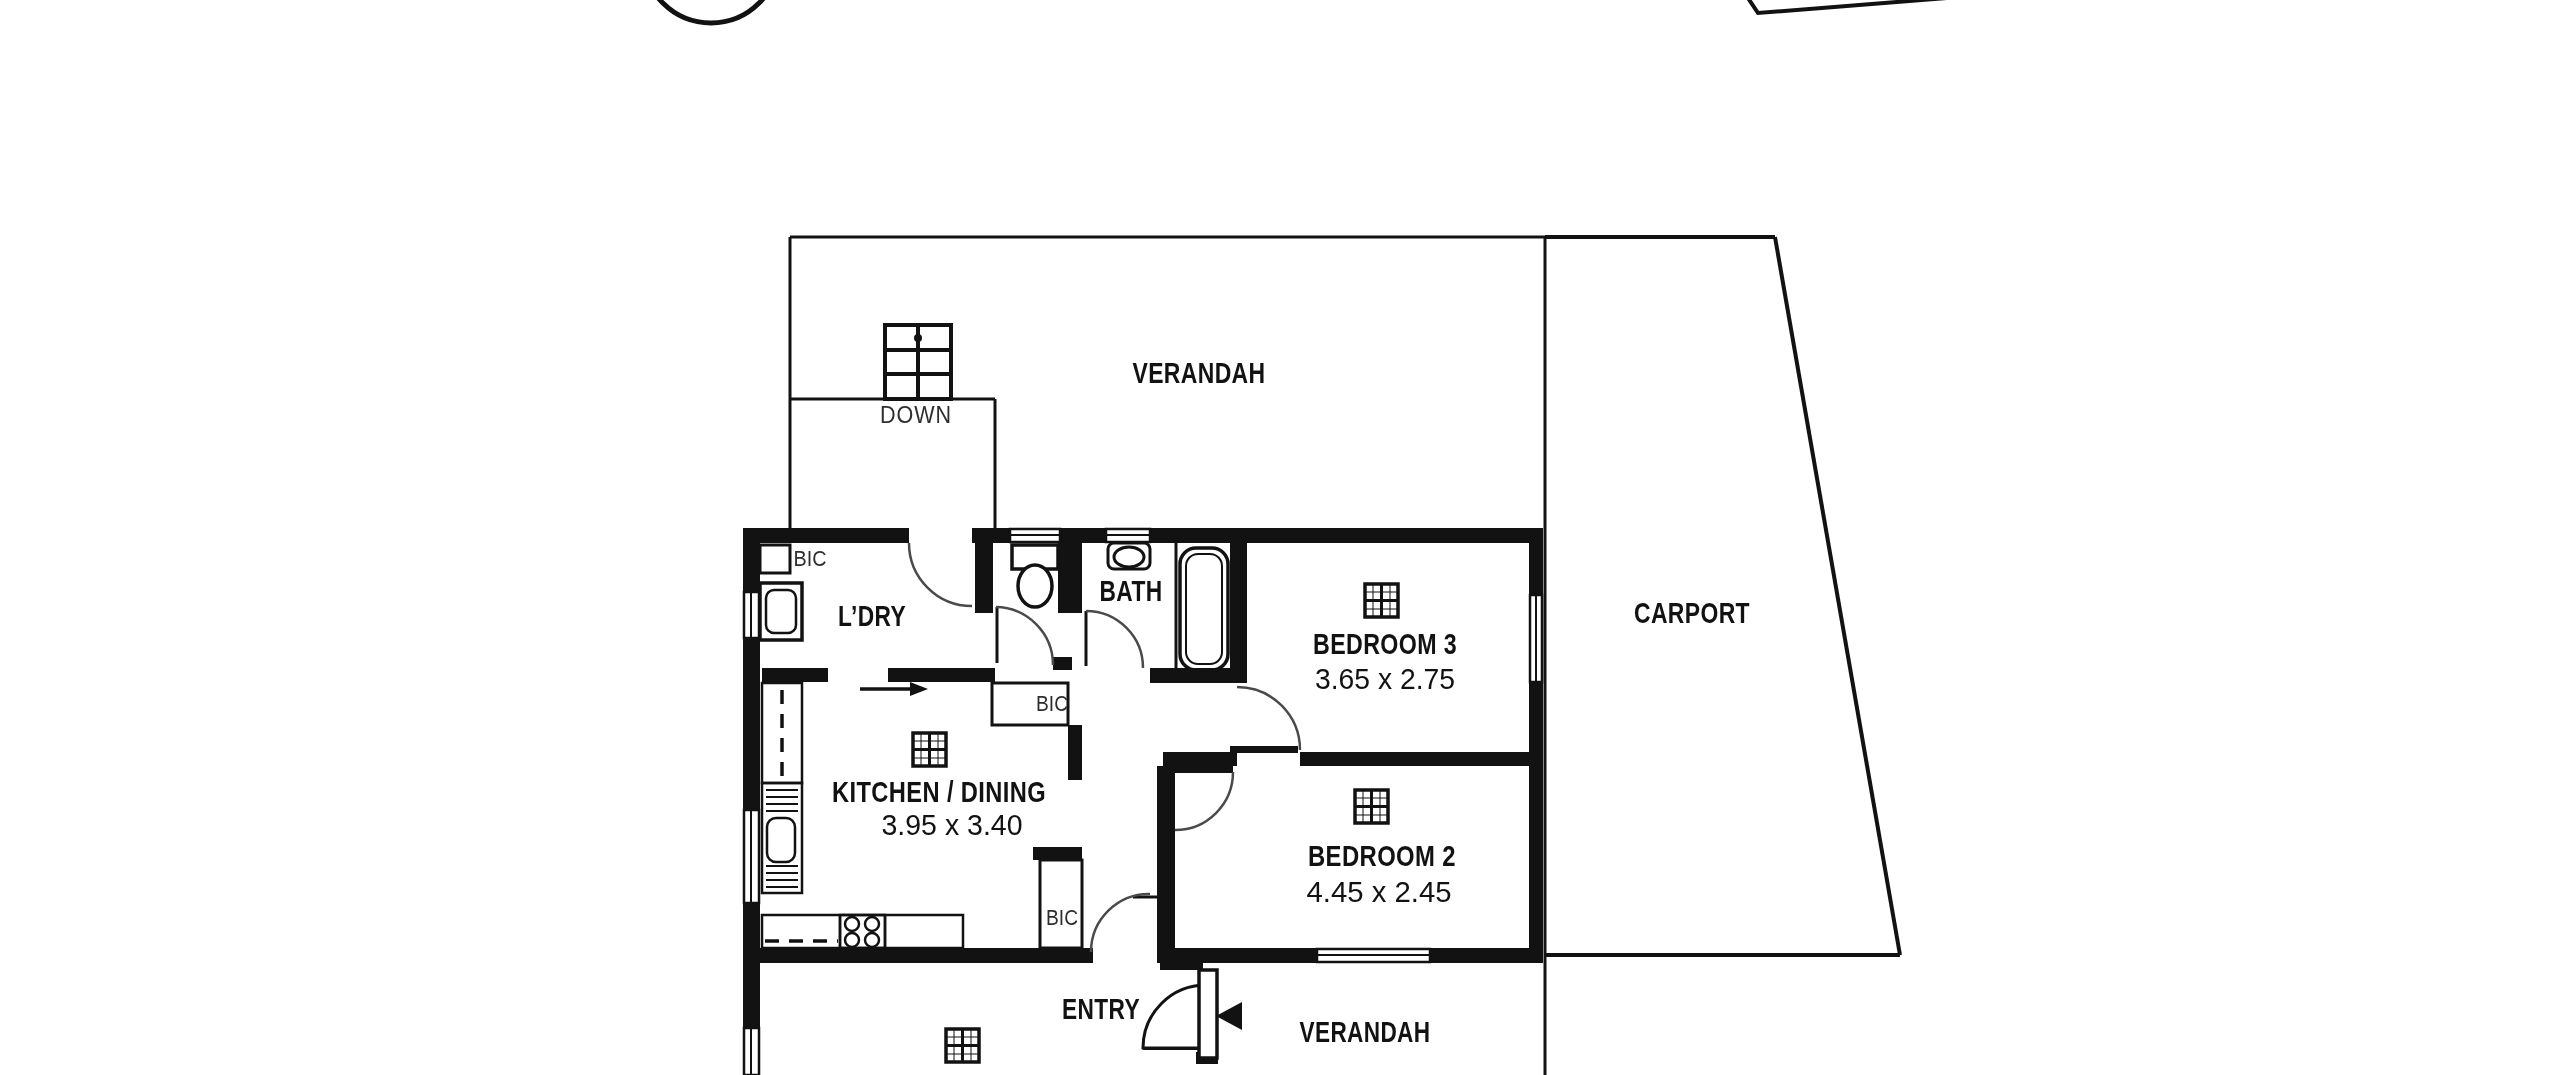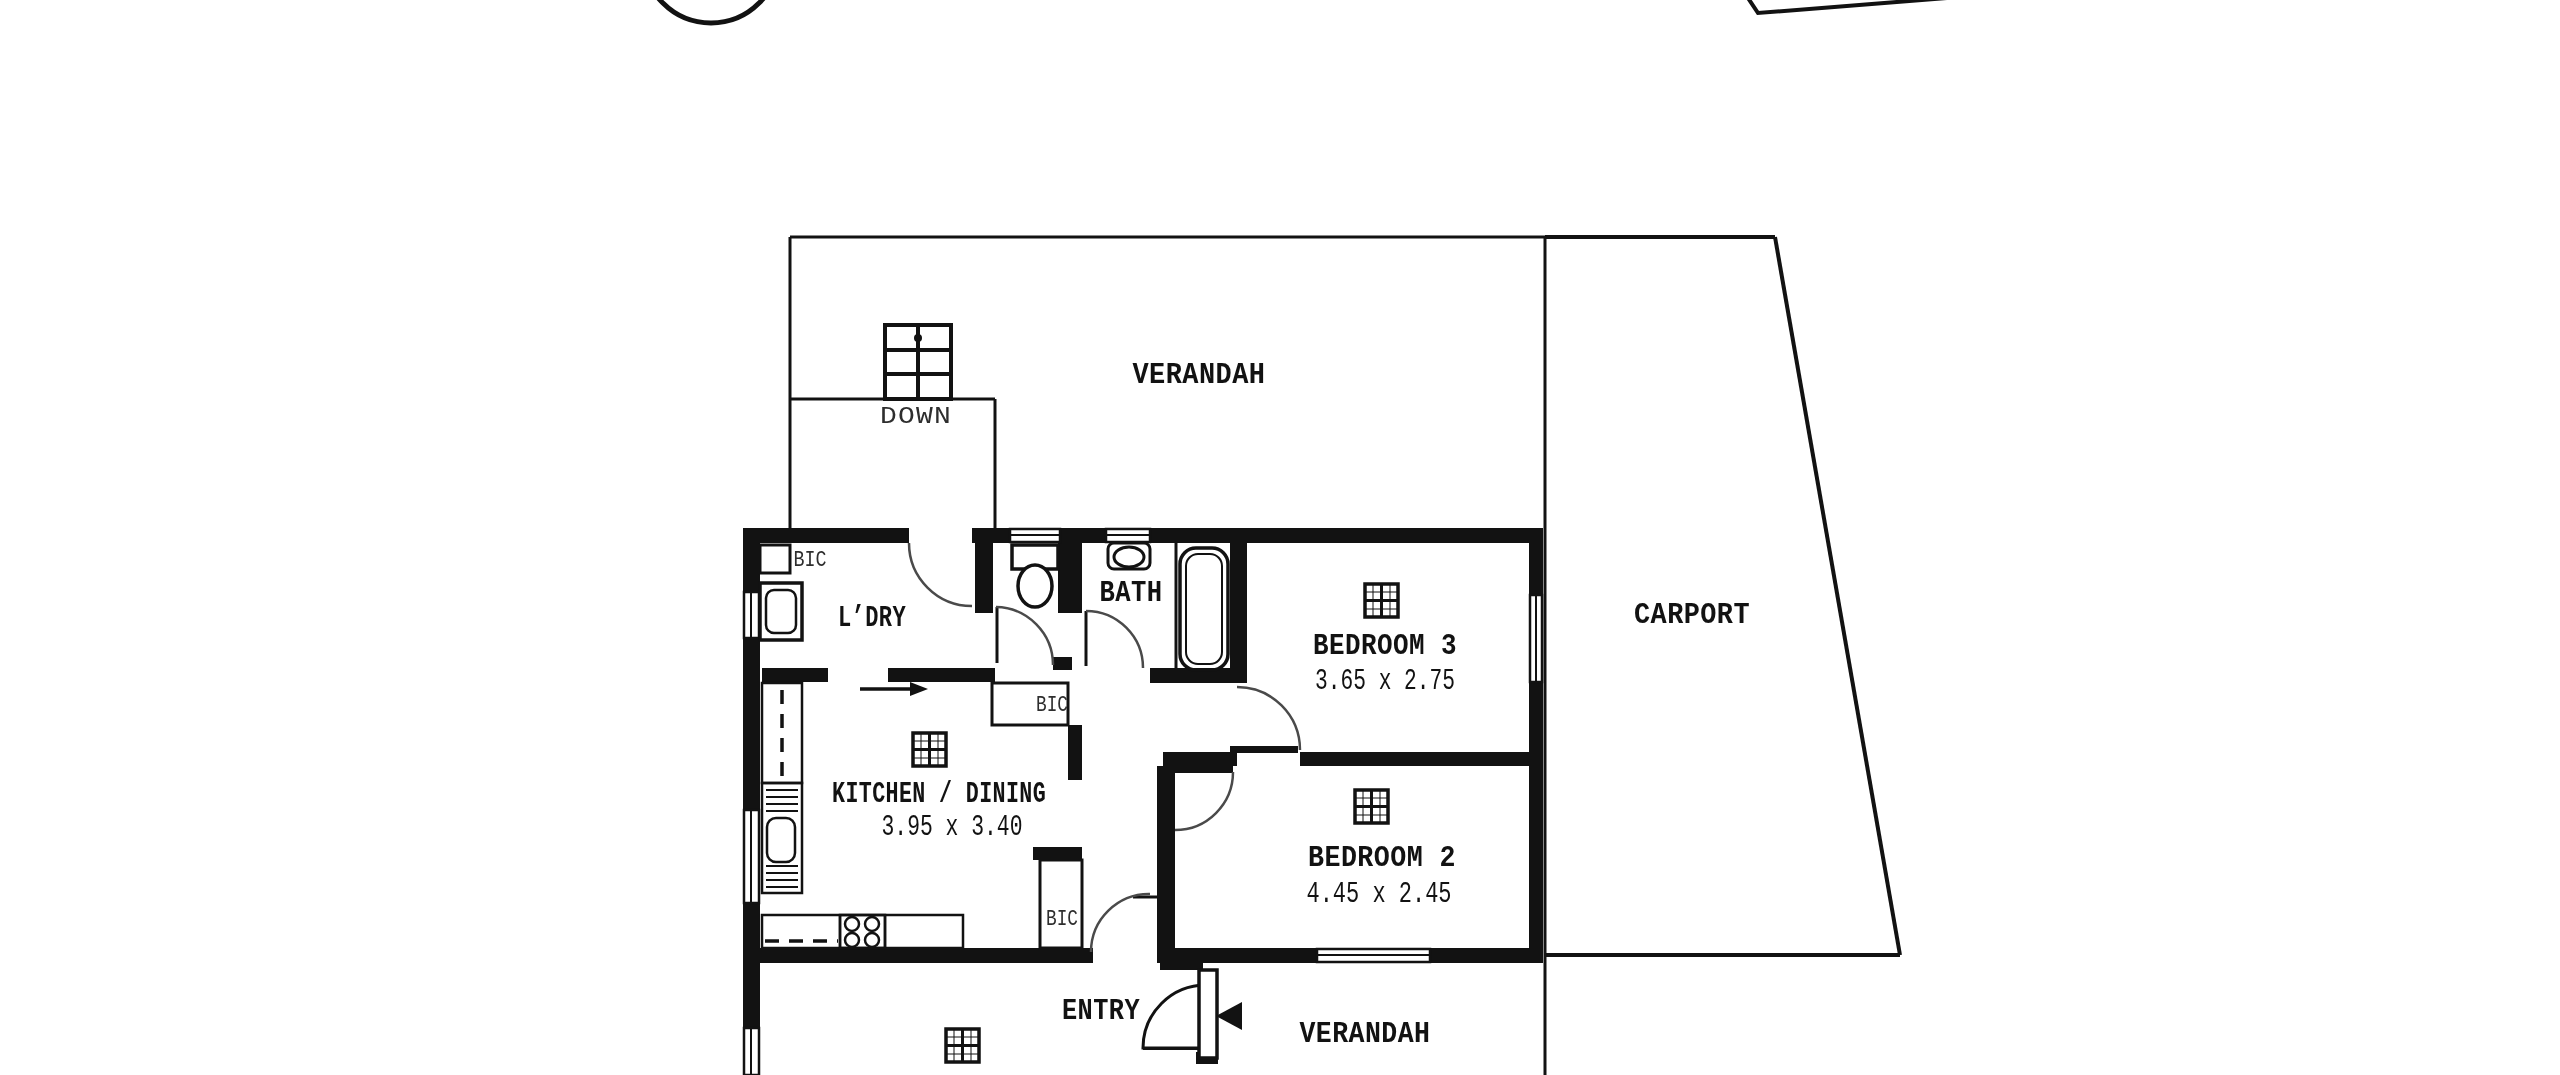--- a/index.html
+++ b/index.html
@@ -1,17 +1,17 @@
 <!DOCTYPE html>
 <html><head>
 <meta charset="utf-8">
 <style>
   html,body{margin:0;padding:0;background:#ffffff;}
   .stage{position:relative;width:2560px;height:1075px;background:#ffffff;overflow:hidden;
-         font-family:Liberation Mono, monospace;}
+         font-family:Liberation Sans, sans-serif;}
   svg{position:absolute;left:0;top:0;}
   text{fill:#121212;}
   .room-label{font-weight:700;font-size:30px;letter-spacing:.5px;}
   .dim-label{font-weight:400;font-size:29px;}
   .small-label{font-weight:400;font-size:22px;fill:#2e2e2e;}
   .down-label{font-weight:400;font-size:23px;fill:#2e2e2e;letter-spacing:1px;}
 </style>
 </head>
 <body>
 

